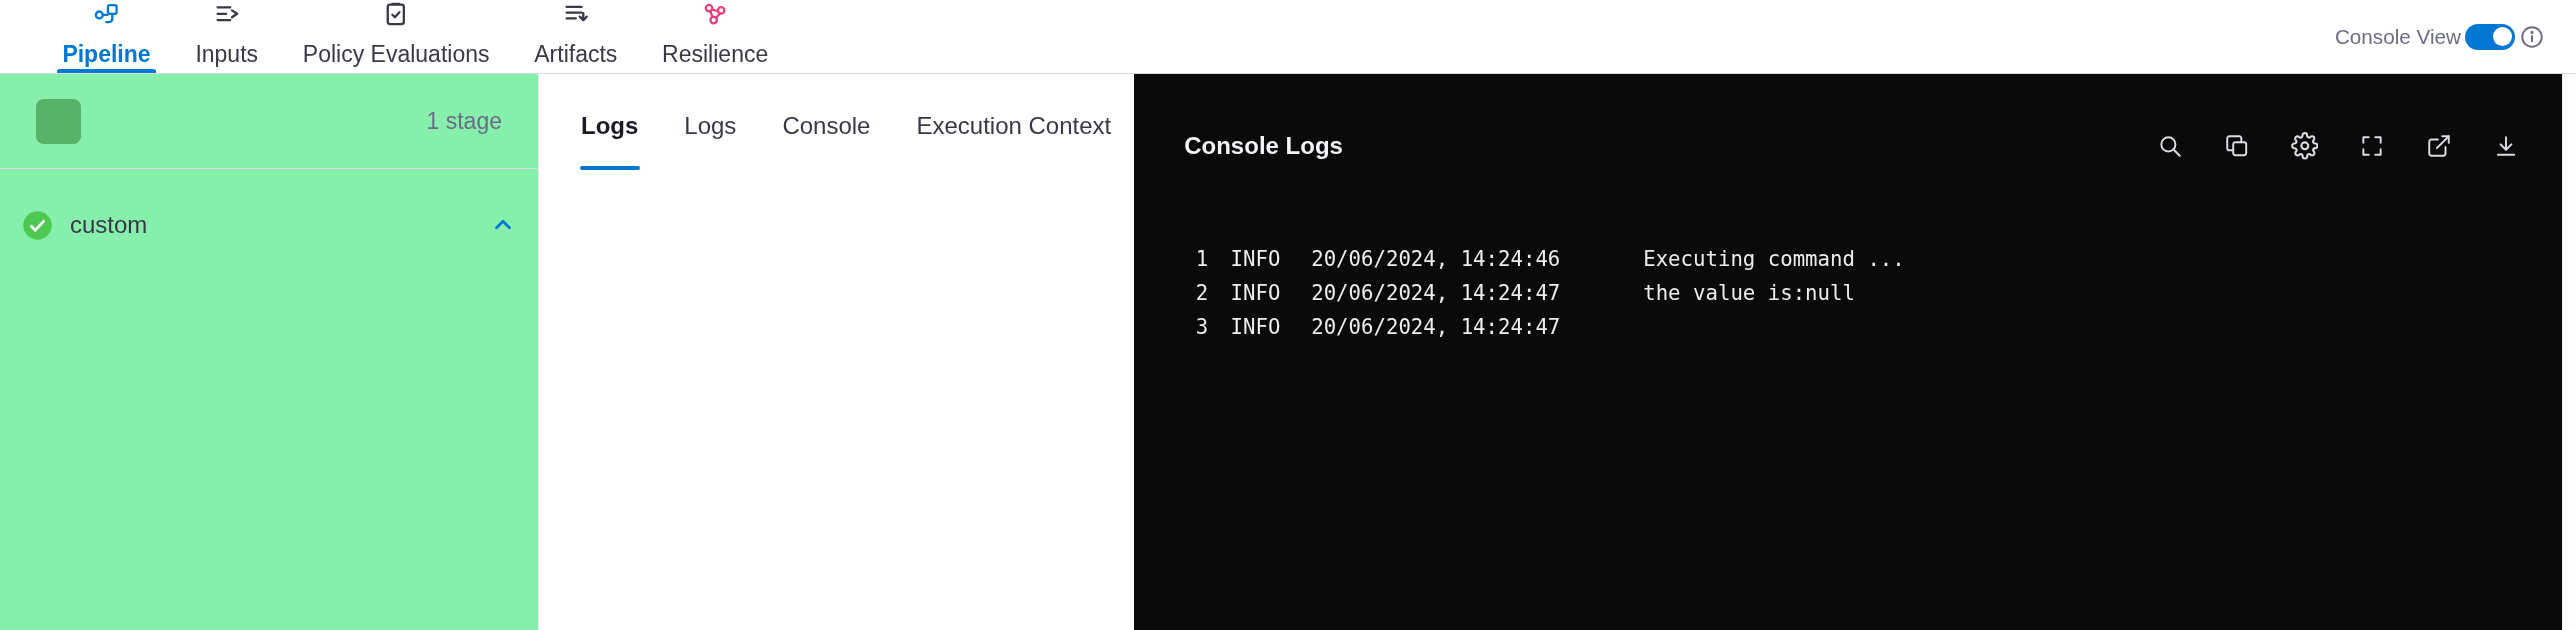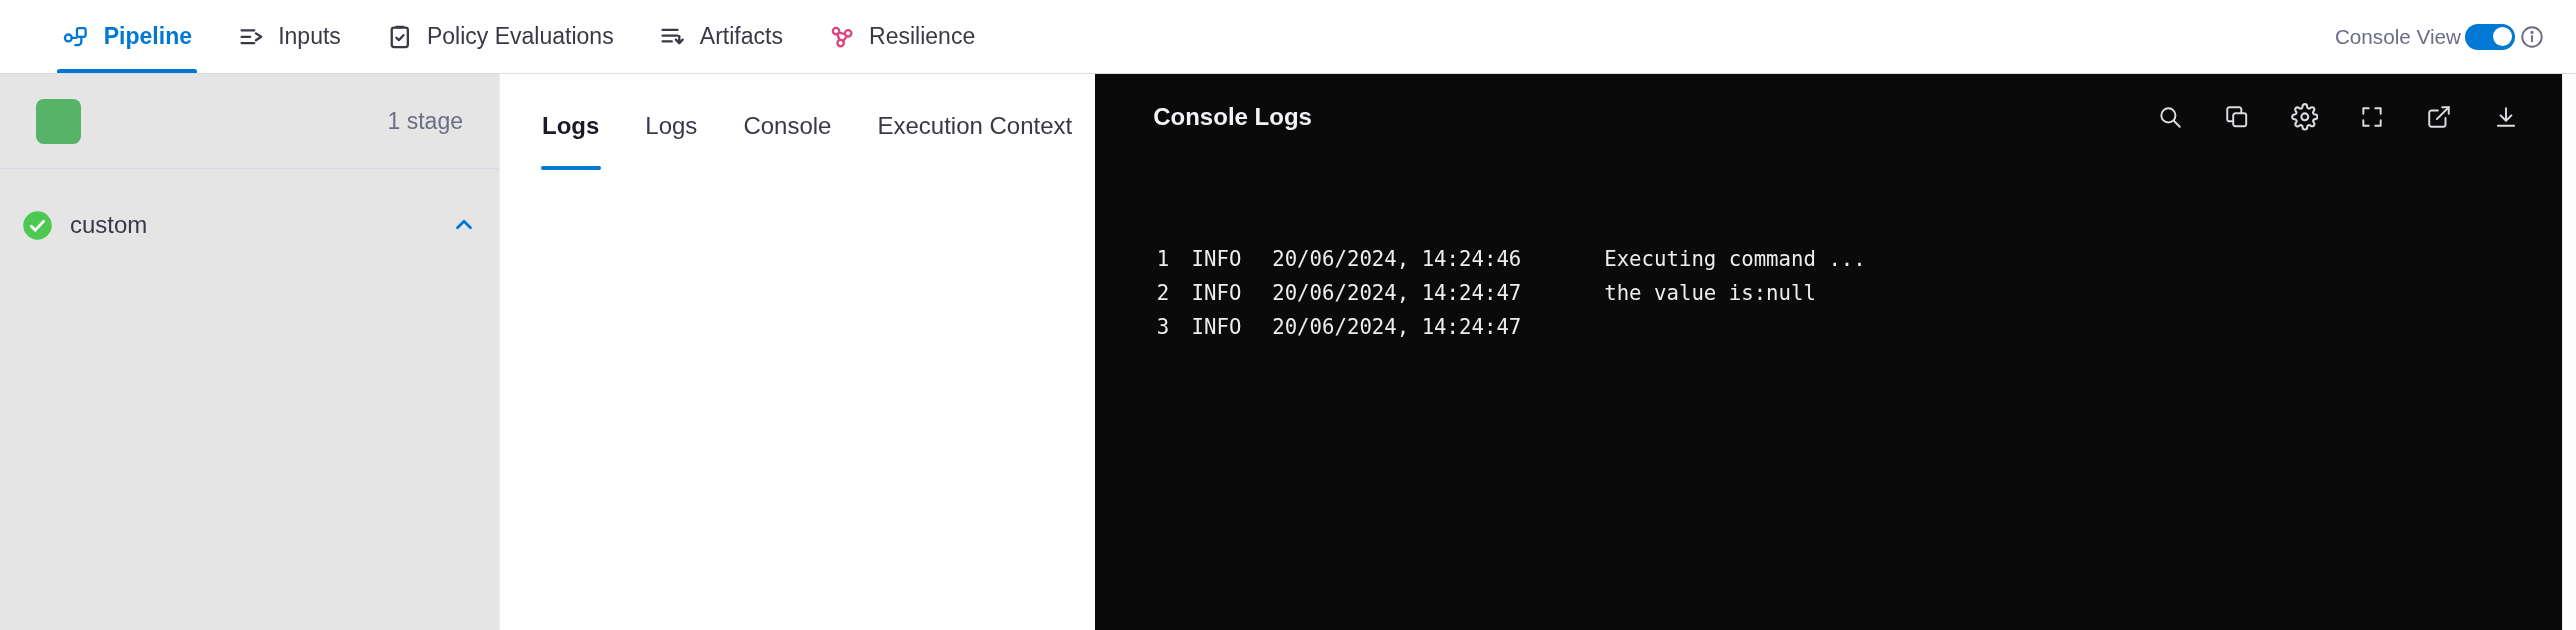--- a/index.html
+++ b/index.html
@@ -12,21 +12,21 @@
 
   
   .topnav {
     height: 74px; display: flex; align-items: center;
     border-bottom: 0.9px solid #d9dae6;
     padding: 0 31px 0 40px; background: #fff;
   }
   .nav-item {
     display: flex; align-items: center; gap: 13.8px;
     height: 100%; padding: 0 22.4px; font-size: 23px; color: #383946;
-    position: relative; cursor: pointer; white-space: nowrap;
+    position: relative; cursor: pointer; white-space: nowrap; flex-direction: column;
   }
   .nav-item.active { color: #0278d5; font-weight: bold; }
   .nav-item.active::after {
     content: ""; position: absolute; left: 17px; right: 17px; bottom: 0;
     height: 4.3px; background: #0278d5; border-radius: 2.6px 2.6px 0 0;
   }
   .nav-icon { display: flex; align-items: center; }
   .topnav-right { margin-left: auto; display: flex; align-items: center; gap: 4px; }
   .console-view-label { font-size: 20.7px; color: #6b6d85; }
   .toggle {
@@ -35,21 +35,21 @@
   }
   .toggle-knob {
     position: absolute; right: 3.4px; top: 3.4px; width: 19px; height: 19px;
     border-radius: 50%; background: #fff;
   }
 
   
   .layout { display: flex; height: 556px; }
 
   
-  .sidebar { width: 500px; background: #e5e5e5; border-right: 0.9px solid #ececf1; flex: 0 0 auto; }
+  .sidebar { width: 539px; background: #86efac; border-right: 0.9px solid #ececf1; flex: 0 0 auto; }
   .stage-summary {
     height: 95px; display: flex; align-items: center;
     padding: 0 36px; border-bottom: 0.9px solid #d9dae6;
   }
   .stage-chip { width: 45px; height: 45px; border-radius: 7.8px; background: #57b367; }
   .stage-count { margin-left: auto; font-size: 23px; color: #6b6d85; }
   .group-row { height: 112px; display: flex; align-items: center; padding: 0 22px; cursor: pointer; }
   .group-label { font-size: 24px; color: #383946; margin-left: 17px; }
   .group-chevron { margin-left: auto; display: flex; align-items: center; cursor: pointer; }
   .step-row {
@@ -68,21 +68,21 @@
     display: flex; align-items: center; position: relative; cursor: pointer; white-space: nowrap;
   }
   .main-tab.active { font-weight: bold; color: #1b1b25; }
   .main-tab.active::after {
     content: ""; position: absolute; left: 21.5px; right: 21.5px; bottom: 6.9px;
     height: 4.3px; background: #0278d5; border-radius: 2.6px;
   }
 
   
   .console { flex: 1 1 auto; background: #0a0a0b; display: flex; flex-direction: column; }
-  .console-header { height: 86px; display: flex; align-items: center; padding: 0 43px 0 50px; margin-left: 8px; }
+  .console-header { height: 86px; display: flex; align-items: flex-end; padding: 0 43px 0 50px; }
   .console-title { font-size: 24px; font-weight: bold; color: #f2f3f6; }
   .console-icons { margin-left: auto; display: flex; align-items: center; gap: 41px; }
   .console-icon { display: flex; align-items: center; cursor: pointer; }
   .log-area {
     padding: 82px 0 0 57px;
     font-family: "DejaVu Sans Mono", monospace;
     font-size: 20.7px; line-height: 34px; color: #ededee;
   }
   .log-line { display: flex; white-space: pre; }
   .log-num   { width: 17px; text-align: right; flex: 0 0 auto; }

